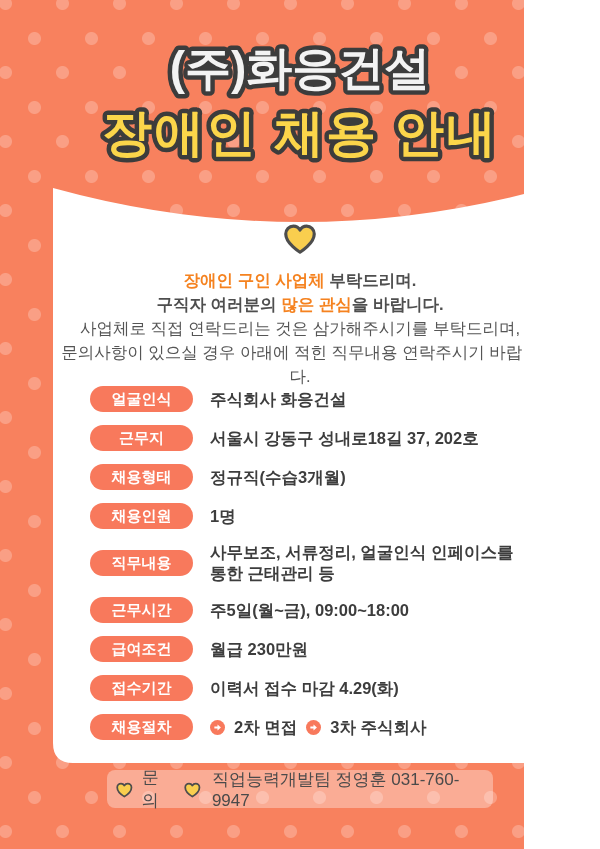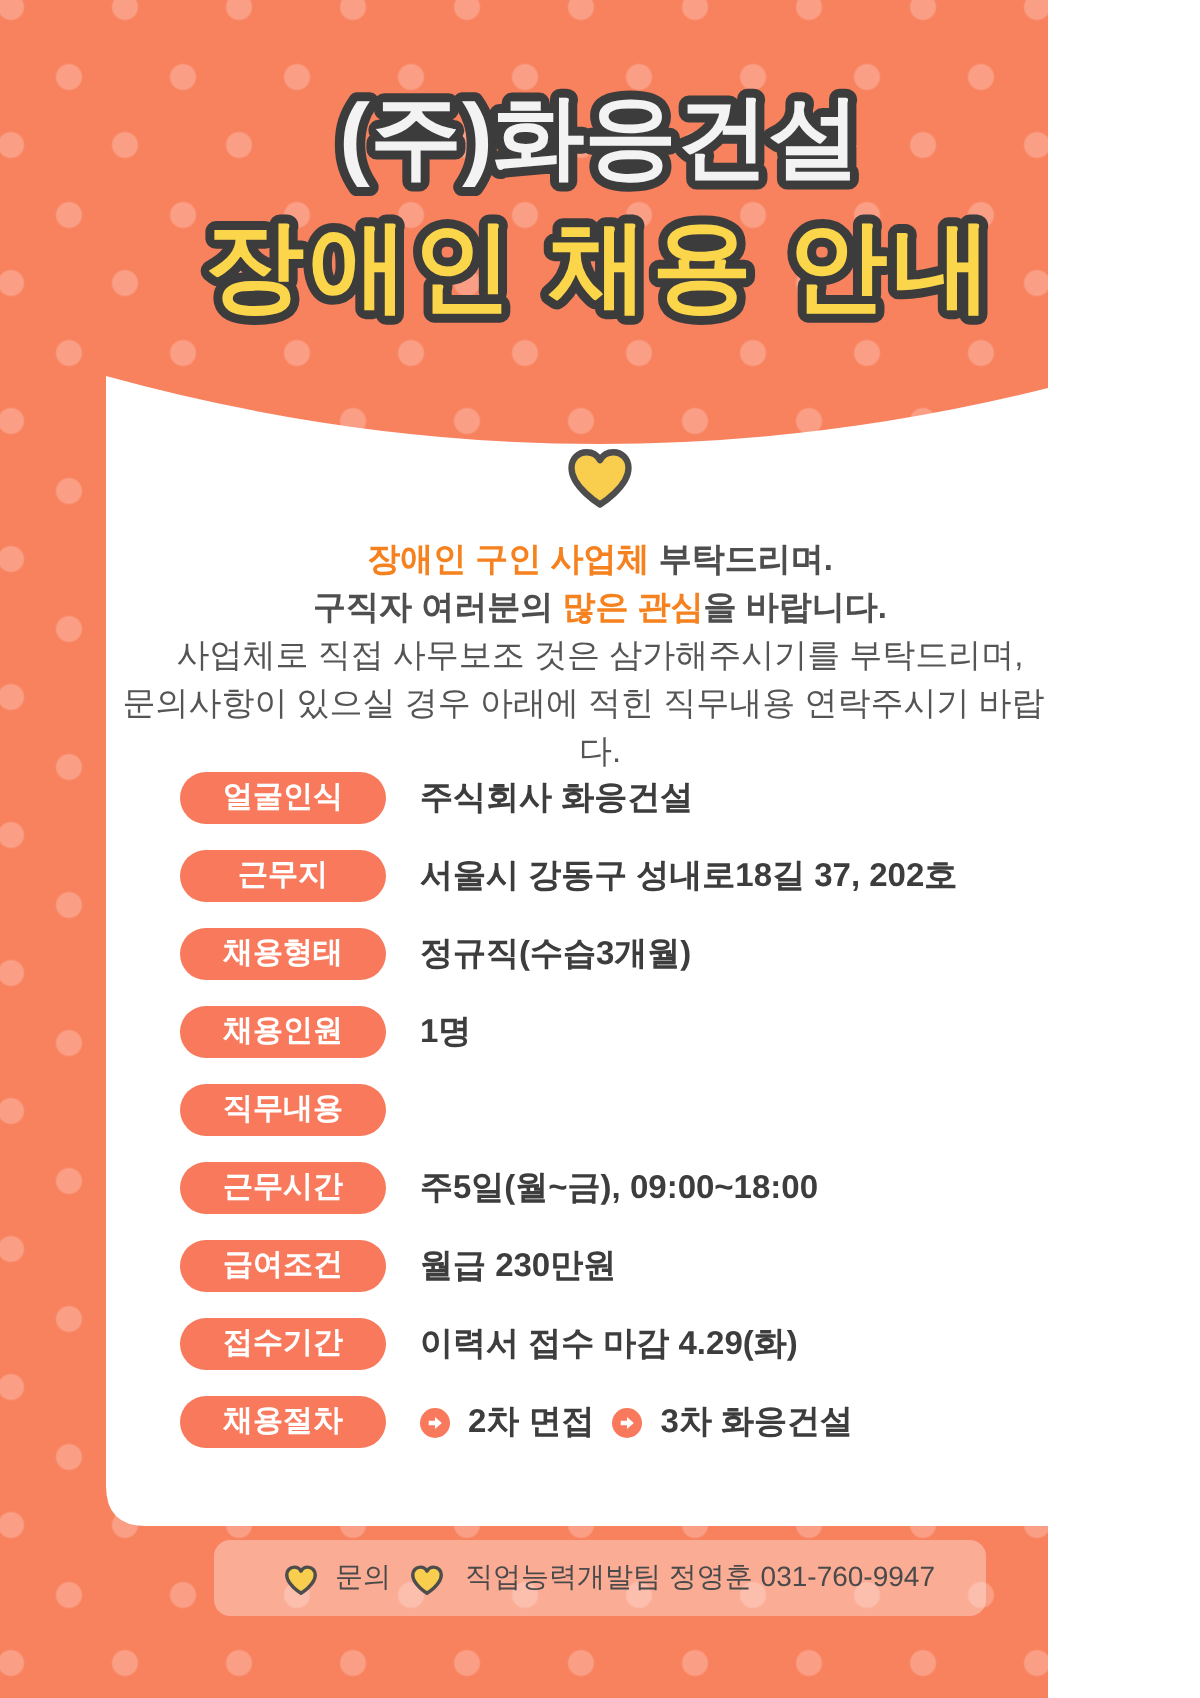--- a/index.html
+++ b/index.html
@@ -53,21 +53,21 @@
   .arrow-circle {
     display:inline-flex; align-items:center; justify-content:center;
     width:15px; height:15px; border-radius:50%; background:#F8795C; flex:0 0 15px;
   }
 
   
   .contact-bar {
     position:absolute; left:107px; top:770px; width:386px; height:38px;
     background:rgba(255,255,255,0.34); border-radius:8px;
     display:flex; align-items:center; justify-content:center;
-    color:#4A4A4A; font-size:14px; font-weight:400;
+    color:#4A4A4A; font-size:17px; font-weight:400;
   }
   .contact-bar .heart-small { margin:0 7px; display:flex; }
   .contact-team { margin-left:2px; }
 </style>
 </head>
 <body>
 
 <div class="poster">
 
   <svg class="title-svg">
@@ -85,21 +85,21 @@
                C12.8,5.5 14.4,4.5 16.2,4.5 C18.8,4.5 21,6.5 21,9.5 C21,15.5 12,21 12,21 Z" fill="#F9CE4E" stroke="#4D4D4D" stroke-width="2" stroke-linejoin="round"></path>
     </svg>
 
     <div class="intro">
       <div>
         <span class="hl">장애인 구인 사업체</span><span> 부탁드리며.</span>
       </div>
       <div>
         <span>구직자 여러분의 </span><span class="hl">많은 관심</span><span>을 바랍니다.</span>
       </div>
-      <div class="soft">사업체로 직접 사무보조 것은 삼가해주시기를 부탁드리며,</div>
+      <div class="soft">사업체로 직접 연락드리는 것은 삼가해주시기를 부탁드리며,</div>
       <div class="soft">문의사항이 있으실 경우 아래에 적힌 직무내용 연락주시기 바랍니다.</div>
     </div>
 
     <div class="fields">
 
       <div class="field-row">
         <div class="field-pill">얼굴인식</div>
         <div class="field-value">주식회사 화응건설</div>
       </div>
 
@@ -113,20 +113,21 @@
         <div class="field-value">정규직(수습3개월)</div>
       </div>
 
       <div class="field-row">
         <div class="field-pill">채용인원</div>
         <div class="field-value">1명</div>
       </div>
 
       <div class="field-row">
         <div class="field-pill">직무내용</div>
+        <div class="field-value">사무보조, 서류정리, 얼굴인식 인페이스를 통한 근태관리 등</div>
       </div>
 
       <div class="field-row">
         <div class="field-pill">근무시간</div>
         <div class="field-value">주5일(월~금), 09:00~18:00</div>
       </div>
 
       <div class="field-row">
         <div class="field-pill">급여조건</div>
         <div class="field-value">월급 230만원</div>
@@ -144,21 +145,21 @@
             <svg width="9" height="9" viewBox="0 0 10 10">
                 <polygon points="1.5,3.8 5,3.8 5,1.6 8.8,5 5,8.4 5,6.2 1.5,6.2" fill="#FFFFFF"></polygon>
               </svg>
           </span>
           <span>2차 면접</span>
           <span class="arrow-circle">
             <svg width="9" height="9" viewBox="0 0 10 10">
                 <polygon points="1.5,3.8 5,3.8 5,1.6 8.8,5 5,8.4 5,6.2 1.5,6.2" fill="#FFFFFF"></polygon>
               </svg>
           </span>
-          <span>3차 화응건설</span>
+          <span>3차 주식회사</span>
         </div>
       </div>
 
     </div>
   </div>
 
   <div class="contact-bar">
     <svg class="heart-small" width="21" height="19" viewBox="0 0 24 24">
       <path d="M12,21 C12,21 3,15.5 3,9.5 C3,6.5 5.2,4.5 7.8,4.5 C9.6,4.5 11.2,5.5 12,7
                C12.8,5.5 14.4,4.5 16.2,4.5 C18.8,4.5 21,6.5 21,9.5 C21,15.5 12,21 12,21 Z" fill="#F9CE4E" stroke="#4D4D4D" stroke-width="2.2" stroke-linejoin="round"></path>

